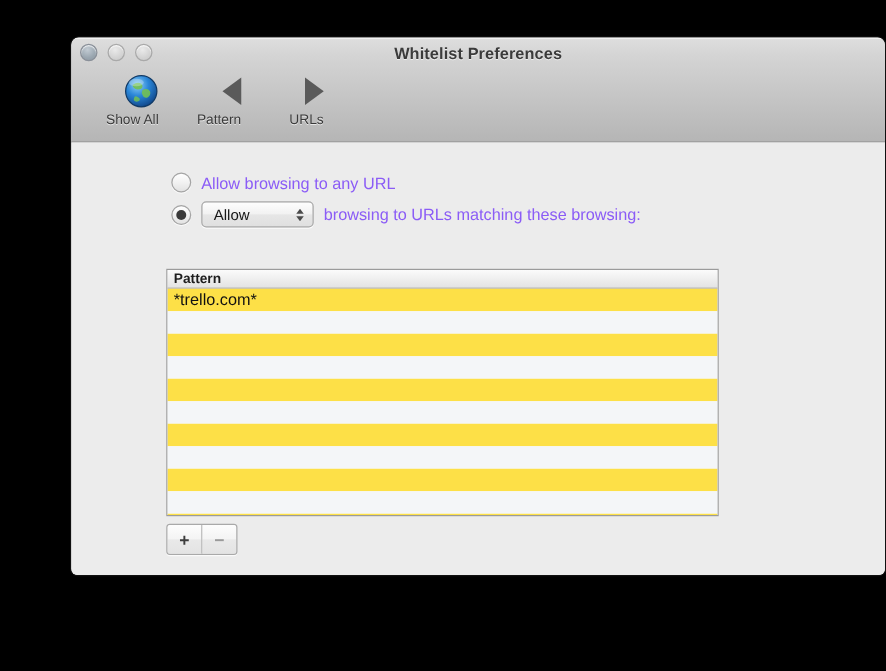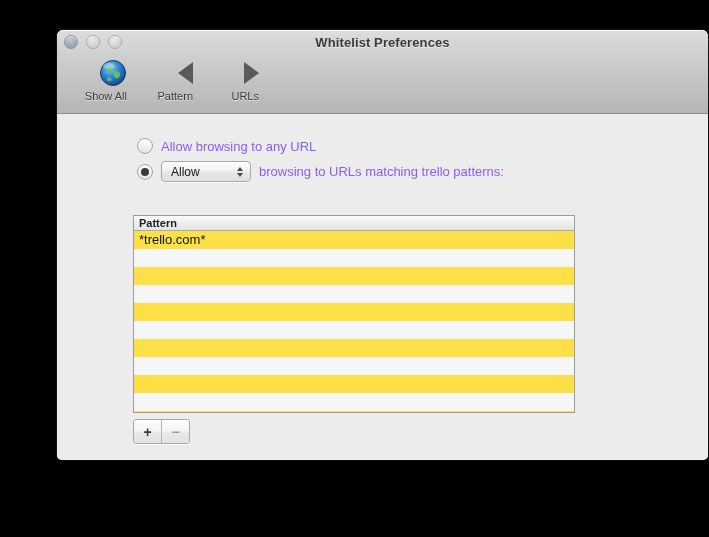--- a/index.html
+++ b/index.html
@@ -317,21 +317,21 @@
 
     <div class="row-opt" id="opt-match">
       <div class="radio on"></div>
       <div class="popup">
         <span class="popup-label">Allow</span>
         <span class="popup-arrows">
           <span class="chev-up"></span>
           <span class="chev-dn"></span>
         </span>
       </div>
-      <div class="opt-text">browsing to URLs matching trello patterns:</div>
+      <div class="opt-text">browsing to URLs matching these browsing:</div>
     </div>
 
     <div id="table-wrap">
       <div id="table-header">
         <div class="th">Pattern</div>
       </div>
       <div id="table-body">
         <div class="trow">*trello.com*</div>
         <div class="trow alt"></div>
         <div class="trow"></div>

